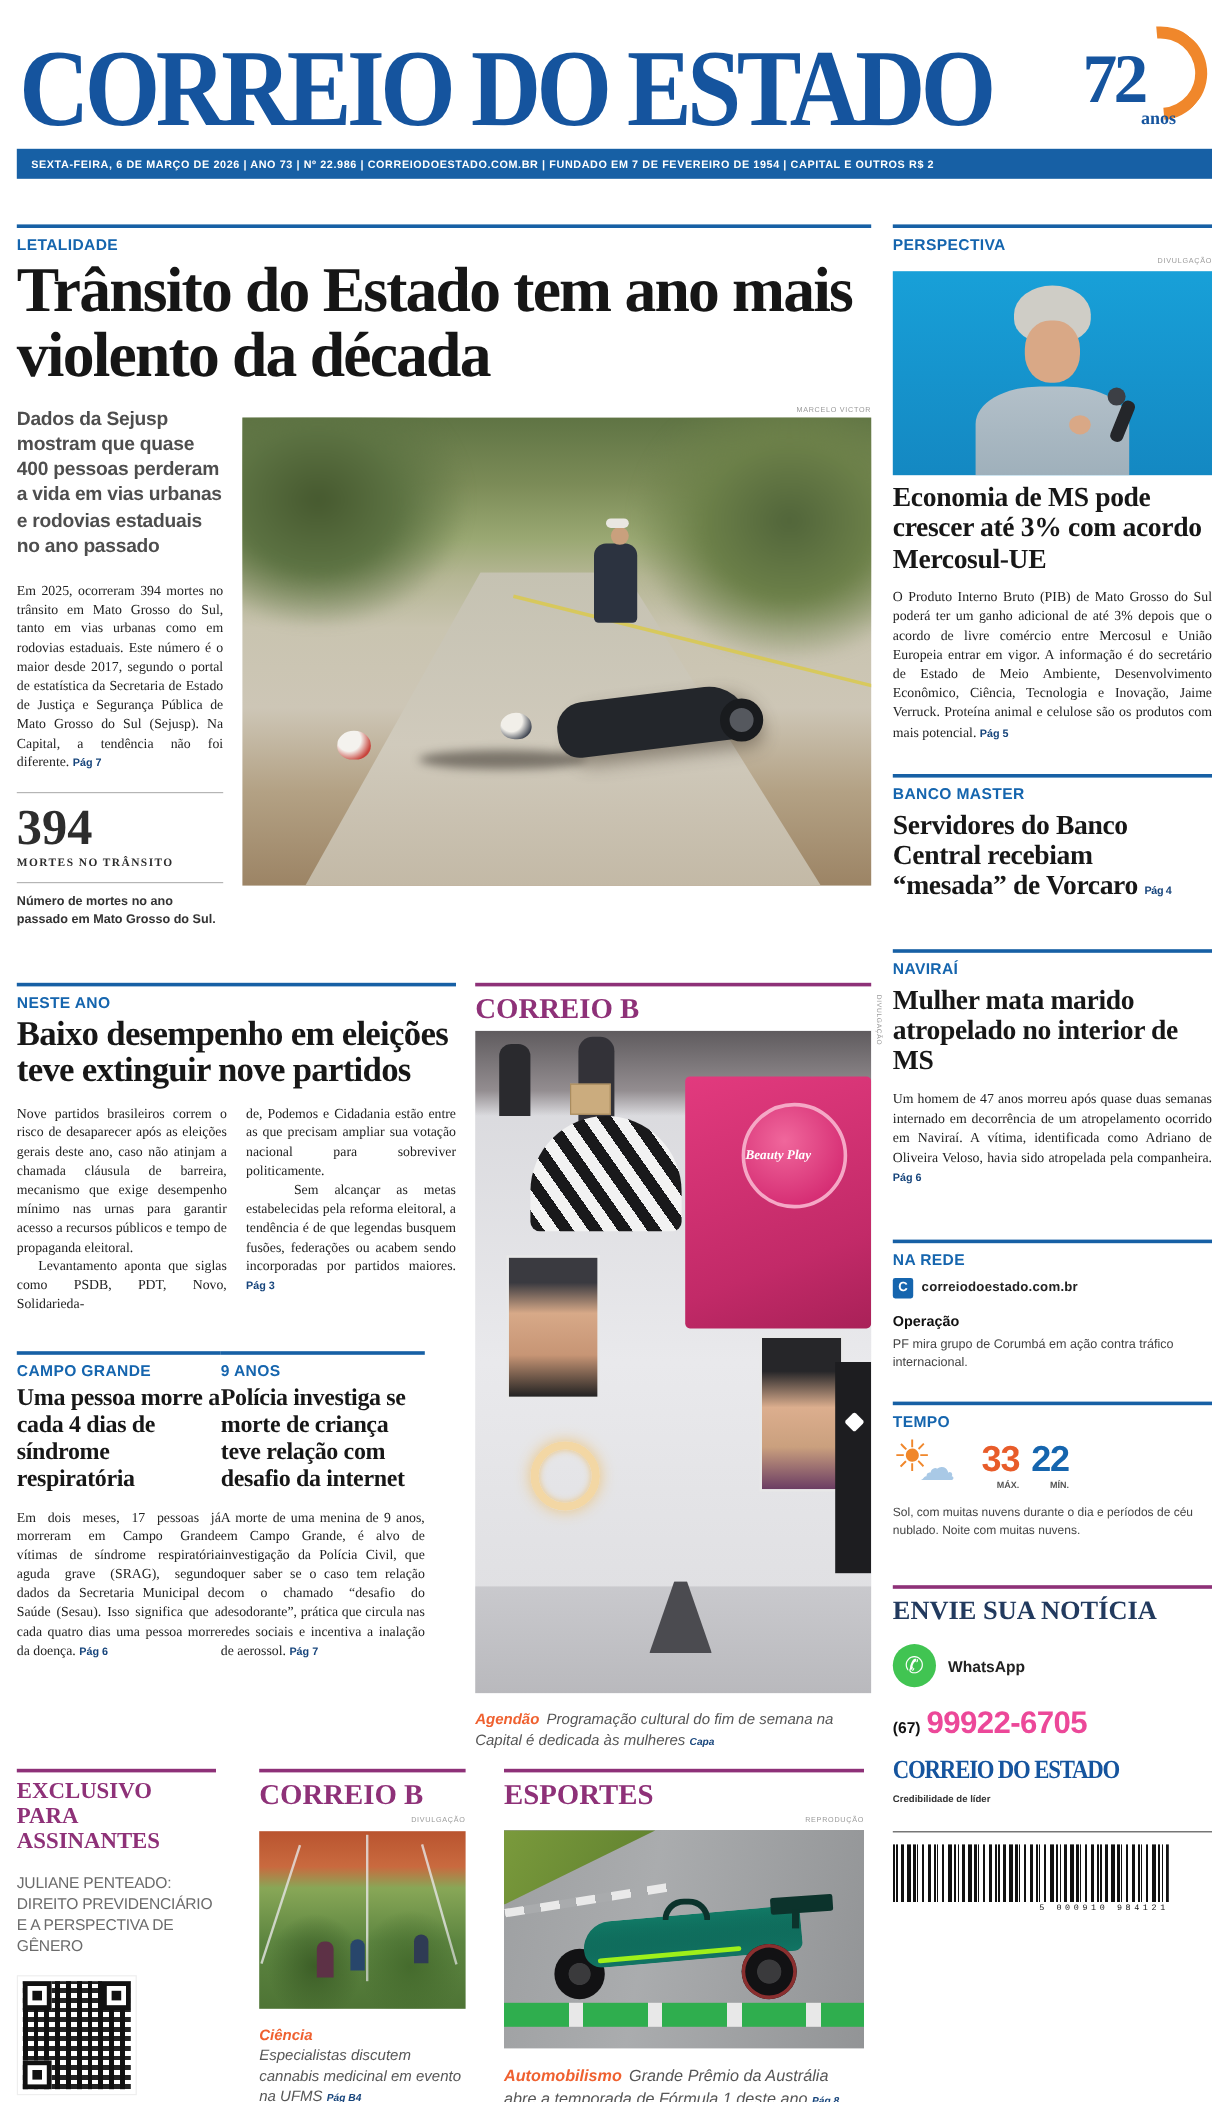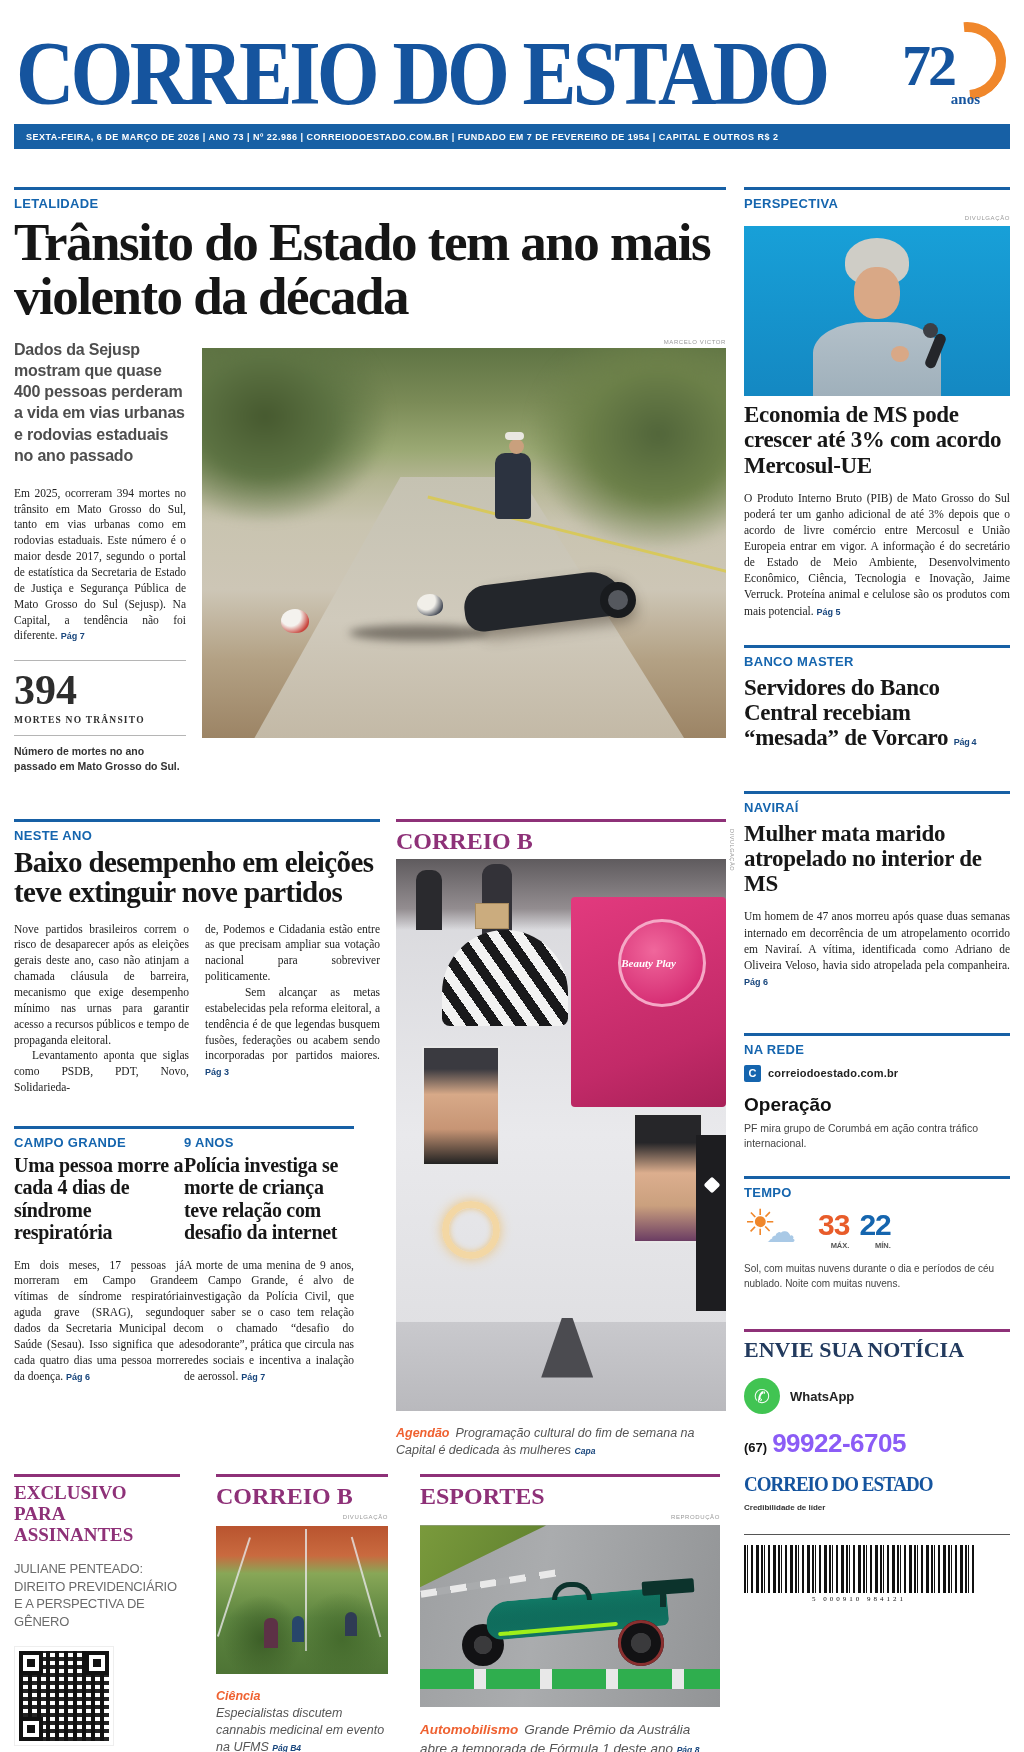--- a/index.html
+++ b/index.html
@@ -163,47 +163,47 @@
   .speaker .face { left:50%; top:24%; width:46px; height:52px; margin-left:-23px; background:#d9a886; border-radius:46%; }
   .speaker .shirt { left:50%; bottom:0; width:128px; height:74px; margin-left:-64px; background:linear-gradient(180deg,#b3c0c9,#9fb0bb); border-radius:42% 42% 0 0; }
   .speaker .mic { right:26%; bottom:16%; width:11px; height:36px; background:#24262a; border-radius:5px; transform:rotate(22deg); }
   .speaker .michead { right:27%; bottom:34%; width:15px; height:15px; background:#3c3f45; border-radius:50%; }
   .speaker .hand { right:38%; bottom:20%; width:18px; height:16px; background:#d9a886; border-radius:50%; }
 
   .sb-section { margin-top:26px; }
   .sitebar { display:flex; align-items:center; gap:7px; margin:8px 0 12px; }
   .c-logo { width:17px; height:17px; background:#1565ae; color:#fff; font-weight:bold; font-size:11px; display:flex; align-items:center; justify-content:center; border-radius:2px; flex:none; }
   .site-url { font-size:11px; font-weight:bold; color:#222; letter-spacing:.2px; }
-  .op-title { font-size:19px; font-weight:bold; color:#111; margin-bottom:5px; }
+  .op-title { font-size:12px; font-weight:bold; color:#111; margin-bottom:5px; }
   .op-text { font-size:10.5px; color:#444; line-height:1.4; }
 
   .weather-row { display:flex; align-items:center; gap:10px; margin:6px 0 10px; }
   .wicon { position:relative; width:64px; height:46px; flex:none; }
   .wicon .sun { position:absolute; left:0; top:-4px; font-size:36px; color:#f0872b; font-family:"DejaVu Sans", sans-serif; }
   .wicon .cloud { position:absolute; left:22px; top:8px; font-size:30px; color:#a9c9e6; font-family:"DejaVu Sans", sans-serif; }
   .temp { text-align:right; line-height:1; }
   .temp .t { font-size:30px; font-weight:bold; letter-spacing:-1px; }
   .temp.max .t { color:#e85c2a; }
   .temp.min .t { color:#1565ae; }
   .temp .tl { font-size:7.5px; font-weight:bold; color:#555; margin-top:2px; }
   .forecast { font-size:10px; color:#444; line-height:1.45; }
 
   .envie-header { font-family:"Liberation Serif", serif; font-weight:bold; color:#223a5e; font-size:22px; line-height:1.1; margin-top:2px; }
   .wa-row { display:flex; align-items:center; gap:10px; margin-top:16px; }
   .wa-icon { width:36px; height:36px; border-radius:50%; background:#41c452; color:#fff; display:flex; align-items:center; justify-content:center; font-size:19px; font-family:"DejaVu Sans", sans-serif; flex:none; }
   .wa-label { font-size:13px; font-weight:bold; color:#222; }
   .phone-row { margin-top:14px; display:flex; align-items:baseline; gap:5px; }
   .phone-prefix { font-size:13px; font-weight:bold; color:#111; }
-  .phone-number { font-size:26px; font-weight:bold; color:#8b5cf6; letter-spacing:-.5px; }
+  .phone-number { font-size:26px; font-weight:bold; color:#ec4899; letter-spacing:-.5px; }
   .mini-logo { margin-top:14px; font-family:"Liberation Serif", serif; font-weight:bold; color:#15549e; font-size:19px; letter-spacing:-1px; transform:scaleY(1.15); transform-origin:left; }
   .slogan { margin-top:8px; font-size:8px; font-weight:bold; color:#333; }
   .envie-rule { border-top:1.5px solid #555; margin:22px 0 10px; }
   .barcode { height:48px; width:230px;
      background:repeating-linear-gradient(90deg,#111 0 2px,#fff 2px 3px,#111 3px 4px,#fff 4px 7px,#111 7px 9px,#fff 9px 12px,#111 12px 15px,#fff 15px 17px); }
-  .barcode-digits { width:230px; font-size:7px; color:#111; letter-spacing:3px; margin-top:2px; text-align:center; font-family:Liberation Serif, serif; }
+  .barcode-digits { width:230px; font-size:7px; color:#111; letter-spacing:3px; margin-top:2px; text-align:right; font-family:Liberation Mono, monospace; }
 </style>
 </head>
 <body>
 
 <div class="page">
 
   <div class="masthead">
     <div class="mast-title">CORREIO DO ESTADO</div>
     <div class="logo72">
       <div class="arc"></div>

